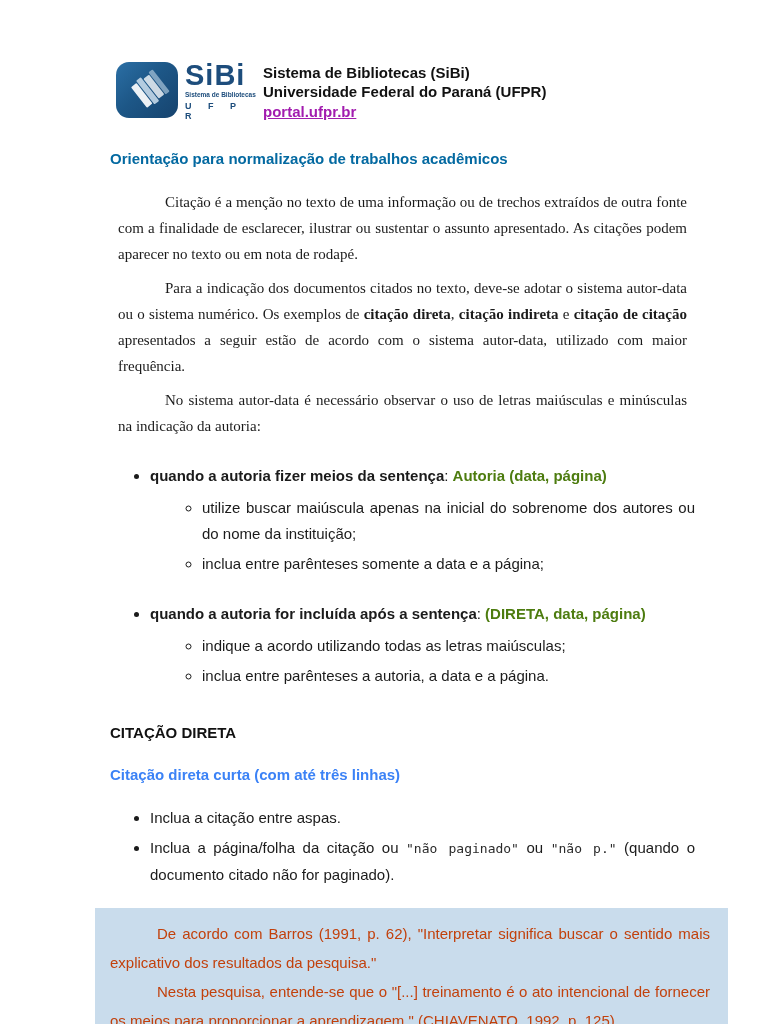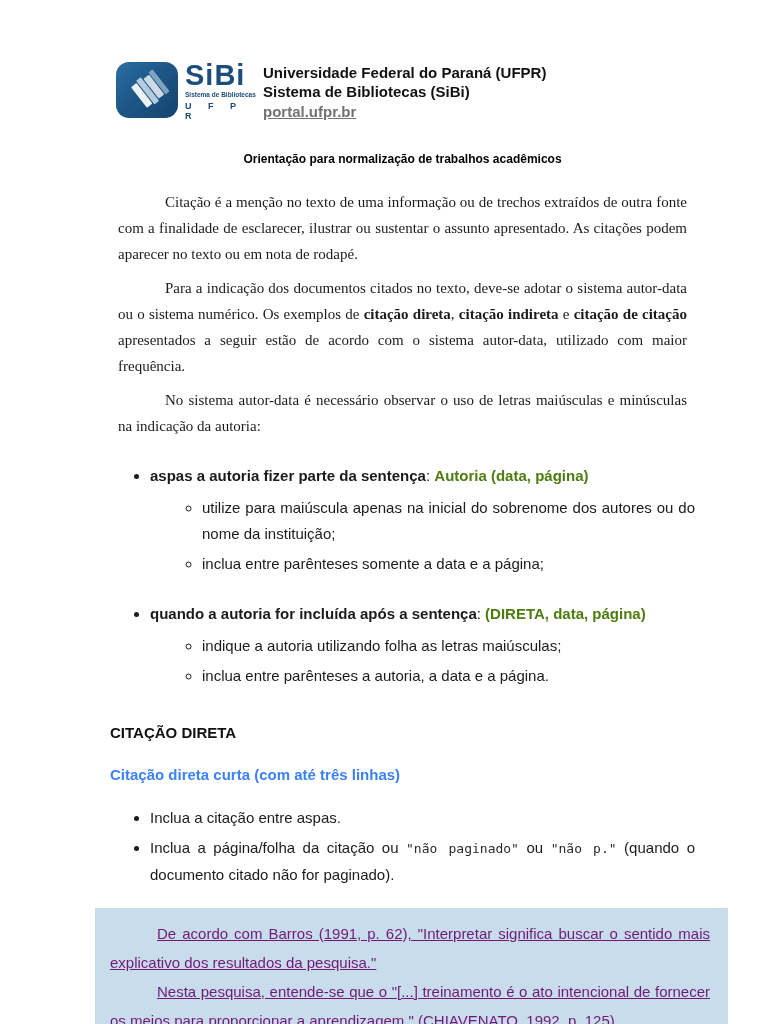--- a/index.html
+++ b/index.html
@@ -21,27 +21,27 @@
   .logo-text{margin-left:7px;width:66px;}
   .logo-name{
     font-size:29px;font-weight:bold;line-height:26px;color:#1d4d7c;
     letter-spacing:1px;font-style:normal;
   }
   .logo-tag{font-size:6.5px;font-weight:bold;color:#1d4d7c;margin-top:3px;white-space:nowrap;}
   .logo-org{font-size:9px;font-weight:bold;color:#1d4d7c;letter-spacing:7px;margin-top:3px;}
   .org-block{margin-left:12px;padding-top:1px;}
   .org-block div{font-size:15px;font-weight:bold;line-height:19px;color:#111;}
   a.portal{
-    display:inline-block;font-size:15px;font-weight:bold;color:#737373;
+    display:inline-block;font-size:15px;font-weight:bold;color:#a21caf;
     text-decoration:underline;margin-top:1px;line-height:19px;
   }
 
   
   h1.doc-title{
-    font-size:12px;font-weight:bold;text-align:center;color:#000000;
+    font-size:15px;font-weight:bold;text-align:left;color:#0369a1;
     margin:28px 0 0 0;line-height:20px;
   }
   h2.doc-subtitle{
     font-size:15px;font-weight:bold;text-align:center;color:#1b75bb;
     margin:12px 0 0 0;line-height:20px;
   }
 
   
   p.body-p{
     font-size:15px;line-height:26px;text-align:justify;margin:8px;font-family:Liberation Serif, serif;
@@ -69,21 +69,21 @@
   
   h3.sec{font-size:15px;font-weight:bold;margin:34px 0 0 0;line-height:20px;color:#111;}
   h4.sec{font-size:15px;font-weight:bold;margin:22px 0 0 0;line-height:20px;color:#3b82f6;}
 
   
   .example-box{
     margin:20px -33px 0 -15px;background:#c9dcec;
     padding:11px 18px 17px 15px;
   }
   .example-box p{
-    font-size:15px;line-height:29px;text-align:justify;margin:0;color:#701a75;text-decoration:underline;
+    font-size:15px;line-height:29px;text-align:justify;margin:0;color:#c2410c;
   }
 </style>
 </head>
 <body>
 
 <div class="page">
 
   <header class="hdr">
     <div class="logo">
       <div class="logo-tile">
@@ -96,46 +96,46 @@
           </g>
         </svg>
       </div>
       <div class="logo-text">
         <div class="logo-name">SiBi</div>
         <div class="logo-tag">Sistema de Bibliotecas</div>
         <div class="logo-org">U F P R</div>
       </div>
     </div>
     <div class="org-block">
+      <div>Sistema de Bibliotecas (SiBi)</div>
       <div>Universidade Federal do Paraná (UFPR)</div>
-      <div>Sistema de Bibliotecas (SiBi)</div>
       <a href="#" class="portal">portal.ufpr.br</a>
     </div>
   </header>
 
   <h1 class="doc-title">Orientação para normalização de trabalhos acadêmicos</h1>
 
   <p class="body-p ind first">Citação é a menção no texto de uma informação ou de trechos extraídos de outra fonte com a finalidade de esclarecer, ilustrar ou sustentar o assunto apresentado. As citações podem aparecer no texto ou em nota de rodapé.</p>
 
   <p class="body-p ind"><span>Para a indicação dos documentos citados no texto, deve-se adotar o sistema autor-data ou o sistema numérico. Os exemplos de </span><b class="inline">citação direta</b><span>, </span><b class="inline">citação indireta</b><span> e </span><b class="inline">citação de citação</b><span> apresentados a seguir estão de acordo com o sistema autor-data, utilizado com maior frequência.</span></p>
 
   <p class="body-p ind">No sistema autor-data é necessário observar o uso de letras maiúsculas e minúsculas na indicação da autoria:</p>
 
   <ul class="main-list">
     <li class="rule-item">
-      <span>aspas a autoria fizer parte da sentença</span><span style="font-weight:normal">: </span><span class="blue-ex">Autoria (data, página)</span>
+      <span>quando a autoria fizer meios da sentença</span><span style="font-weight:normal">: </span><span class="blue-ex">Autoria (data, página)</span>
       <ul class="sub-list">
-        <li>utilize para maiúscula apenas na inicial do sobrenome dos autores ou do nome da instituição;</li>
+        <li>utilize buscar maiúscula apenas na inicial do sobrenome dos autores ou do nome da instituição;</li>
         <li>inclua entre parênteses somente a data e a página;</li>
       </ul>
     </li>
     <li class="rule-item">
       <span>quando a autoria for incluída após a sentença</span><span style="font-weight:normal">: </span><span class="blue-ex">(DIRETA, data, página)</span>
       <ul class="sub-list">
-        <li>indique a autoria utilizando folha as letras maiúsculas;</li>
+        <li>indique a acordo utilizando todas as letras maiúsculas;</li>
         <li>inclua entre parênteses a autoria, a data e a página.</li>
       </ul>
     </li>
   </ul>
 
   <h3 class="sec">CITAÇÃO DIRETA</h3>
   <h4 class="sec">Citação direta curta (com até três linhas)</h4>
 
   <ul class="plain-list">
     <li>Inclua a citação entre aspas.</li>

